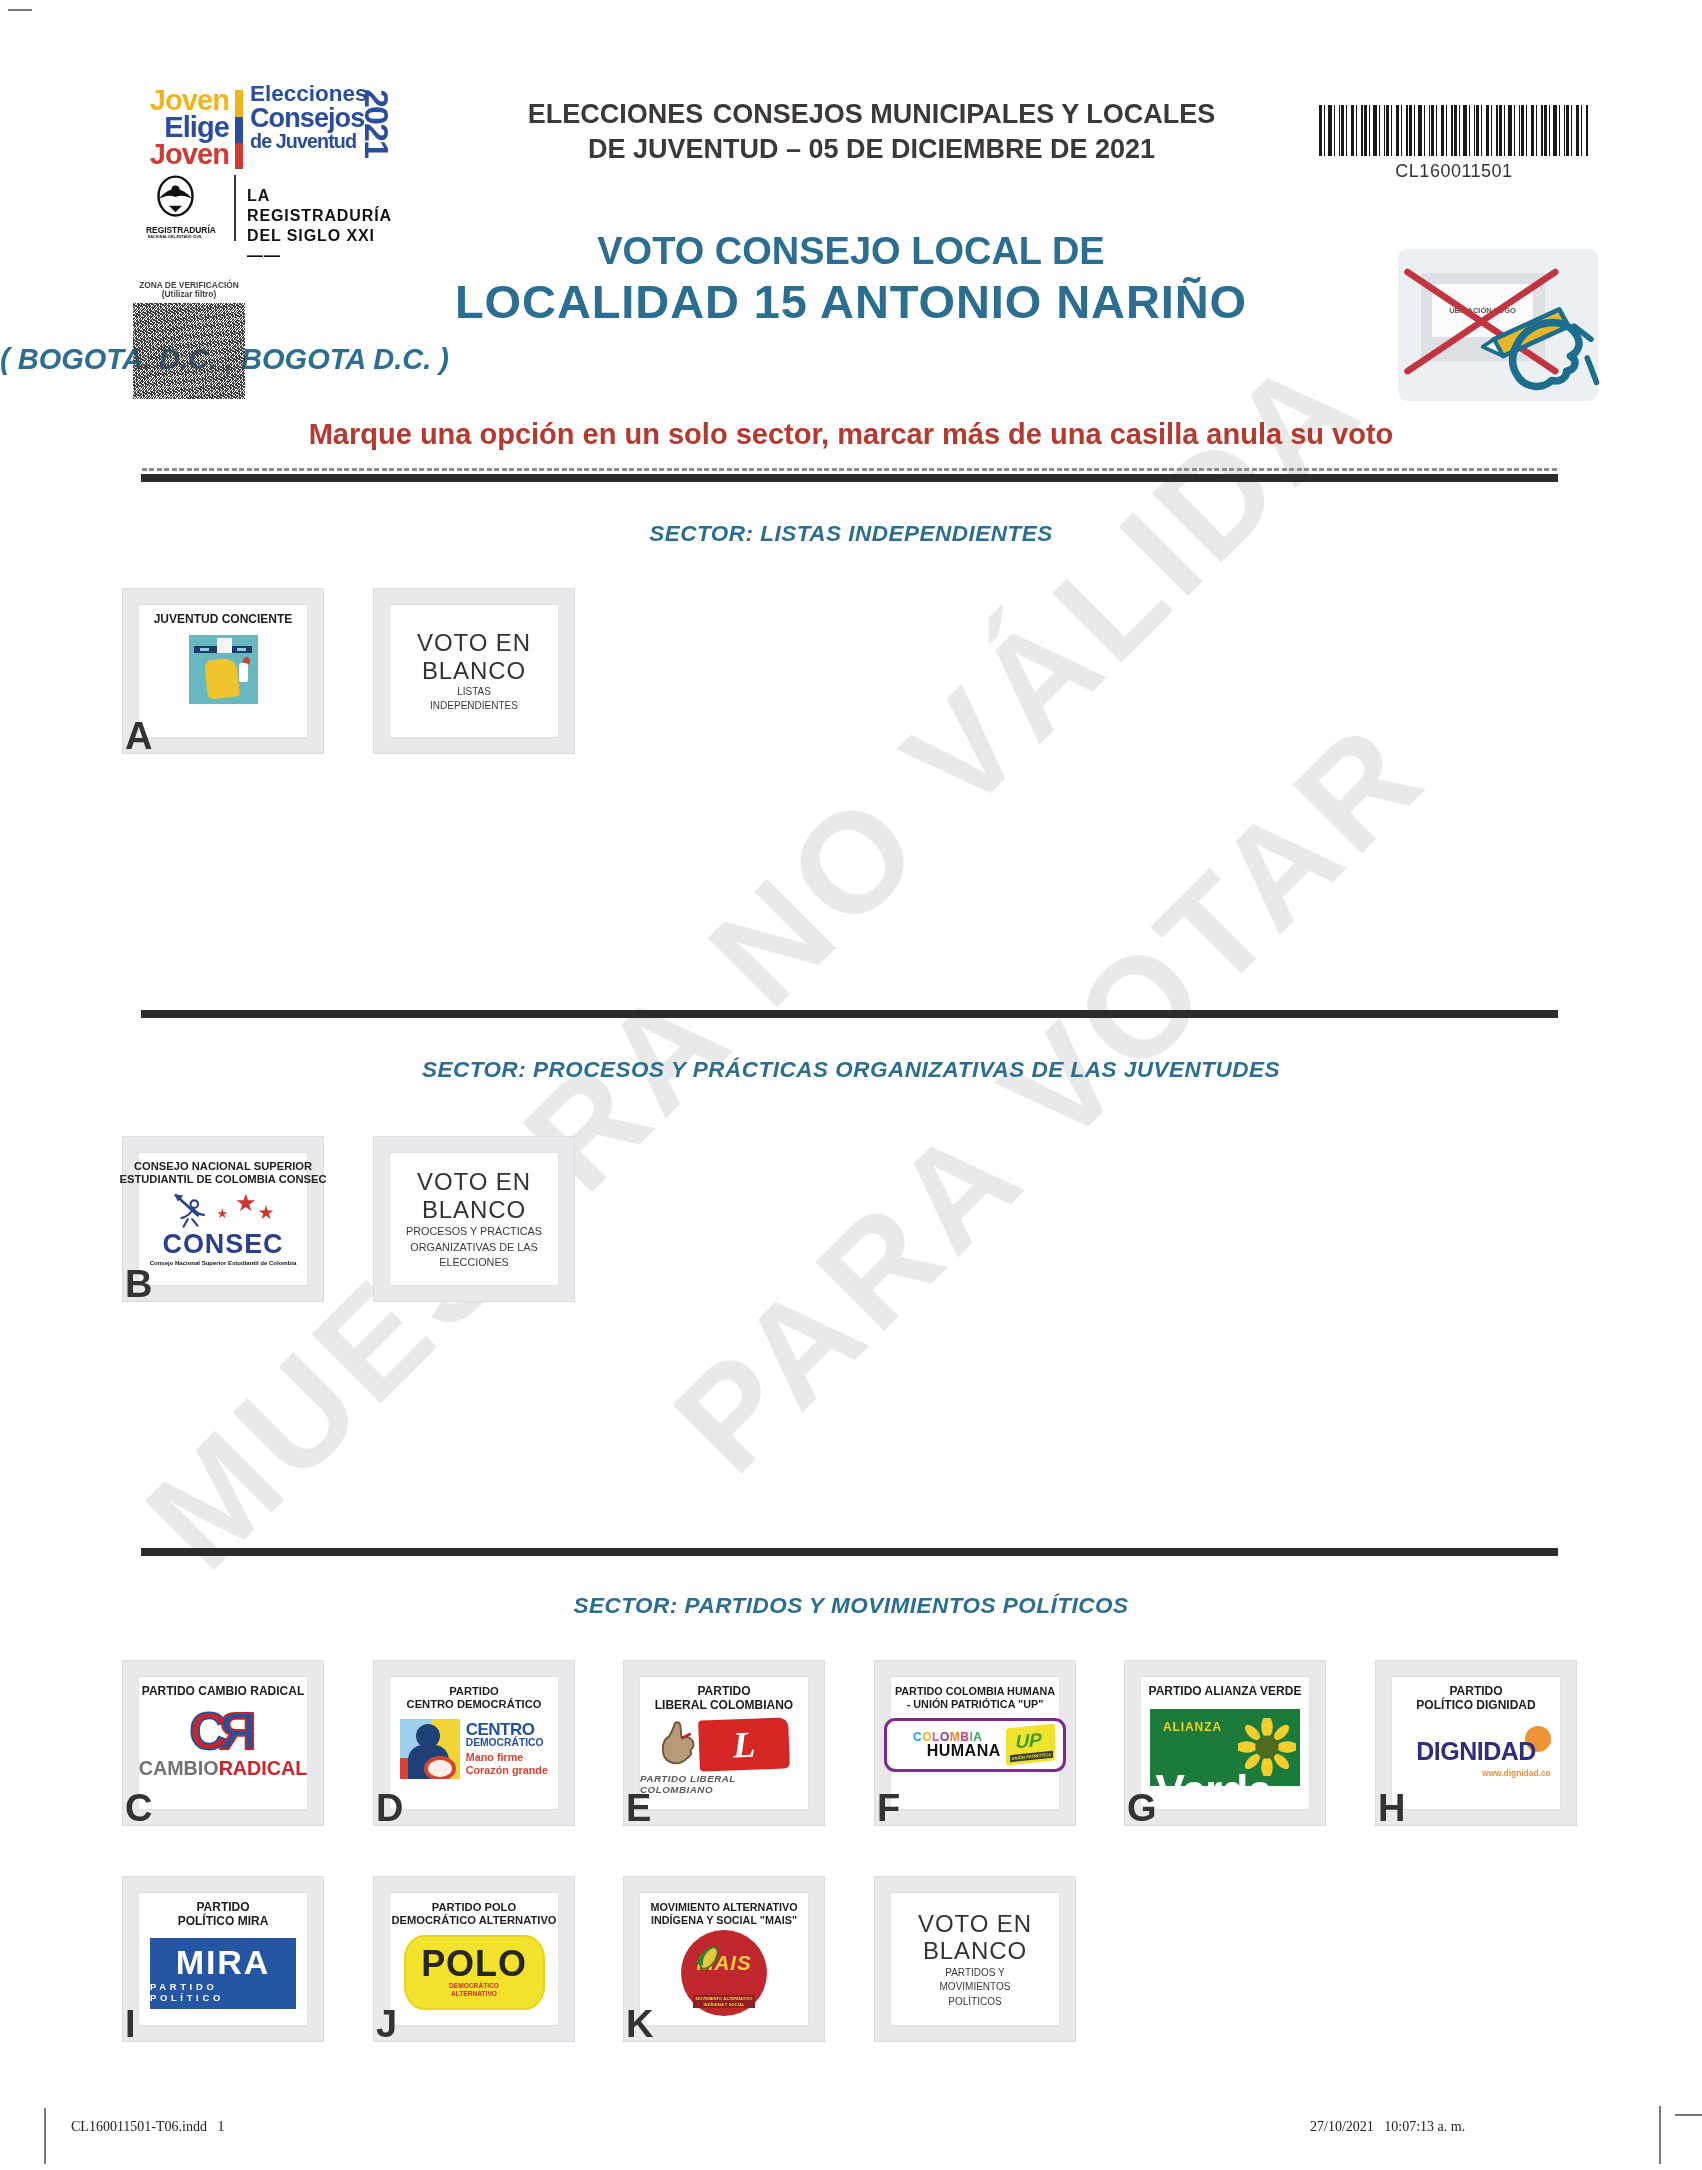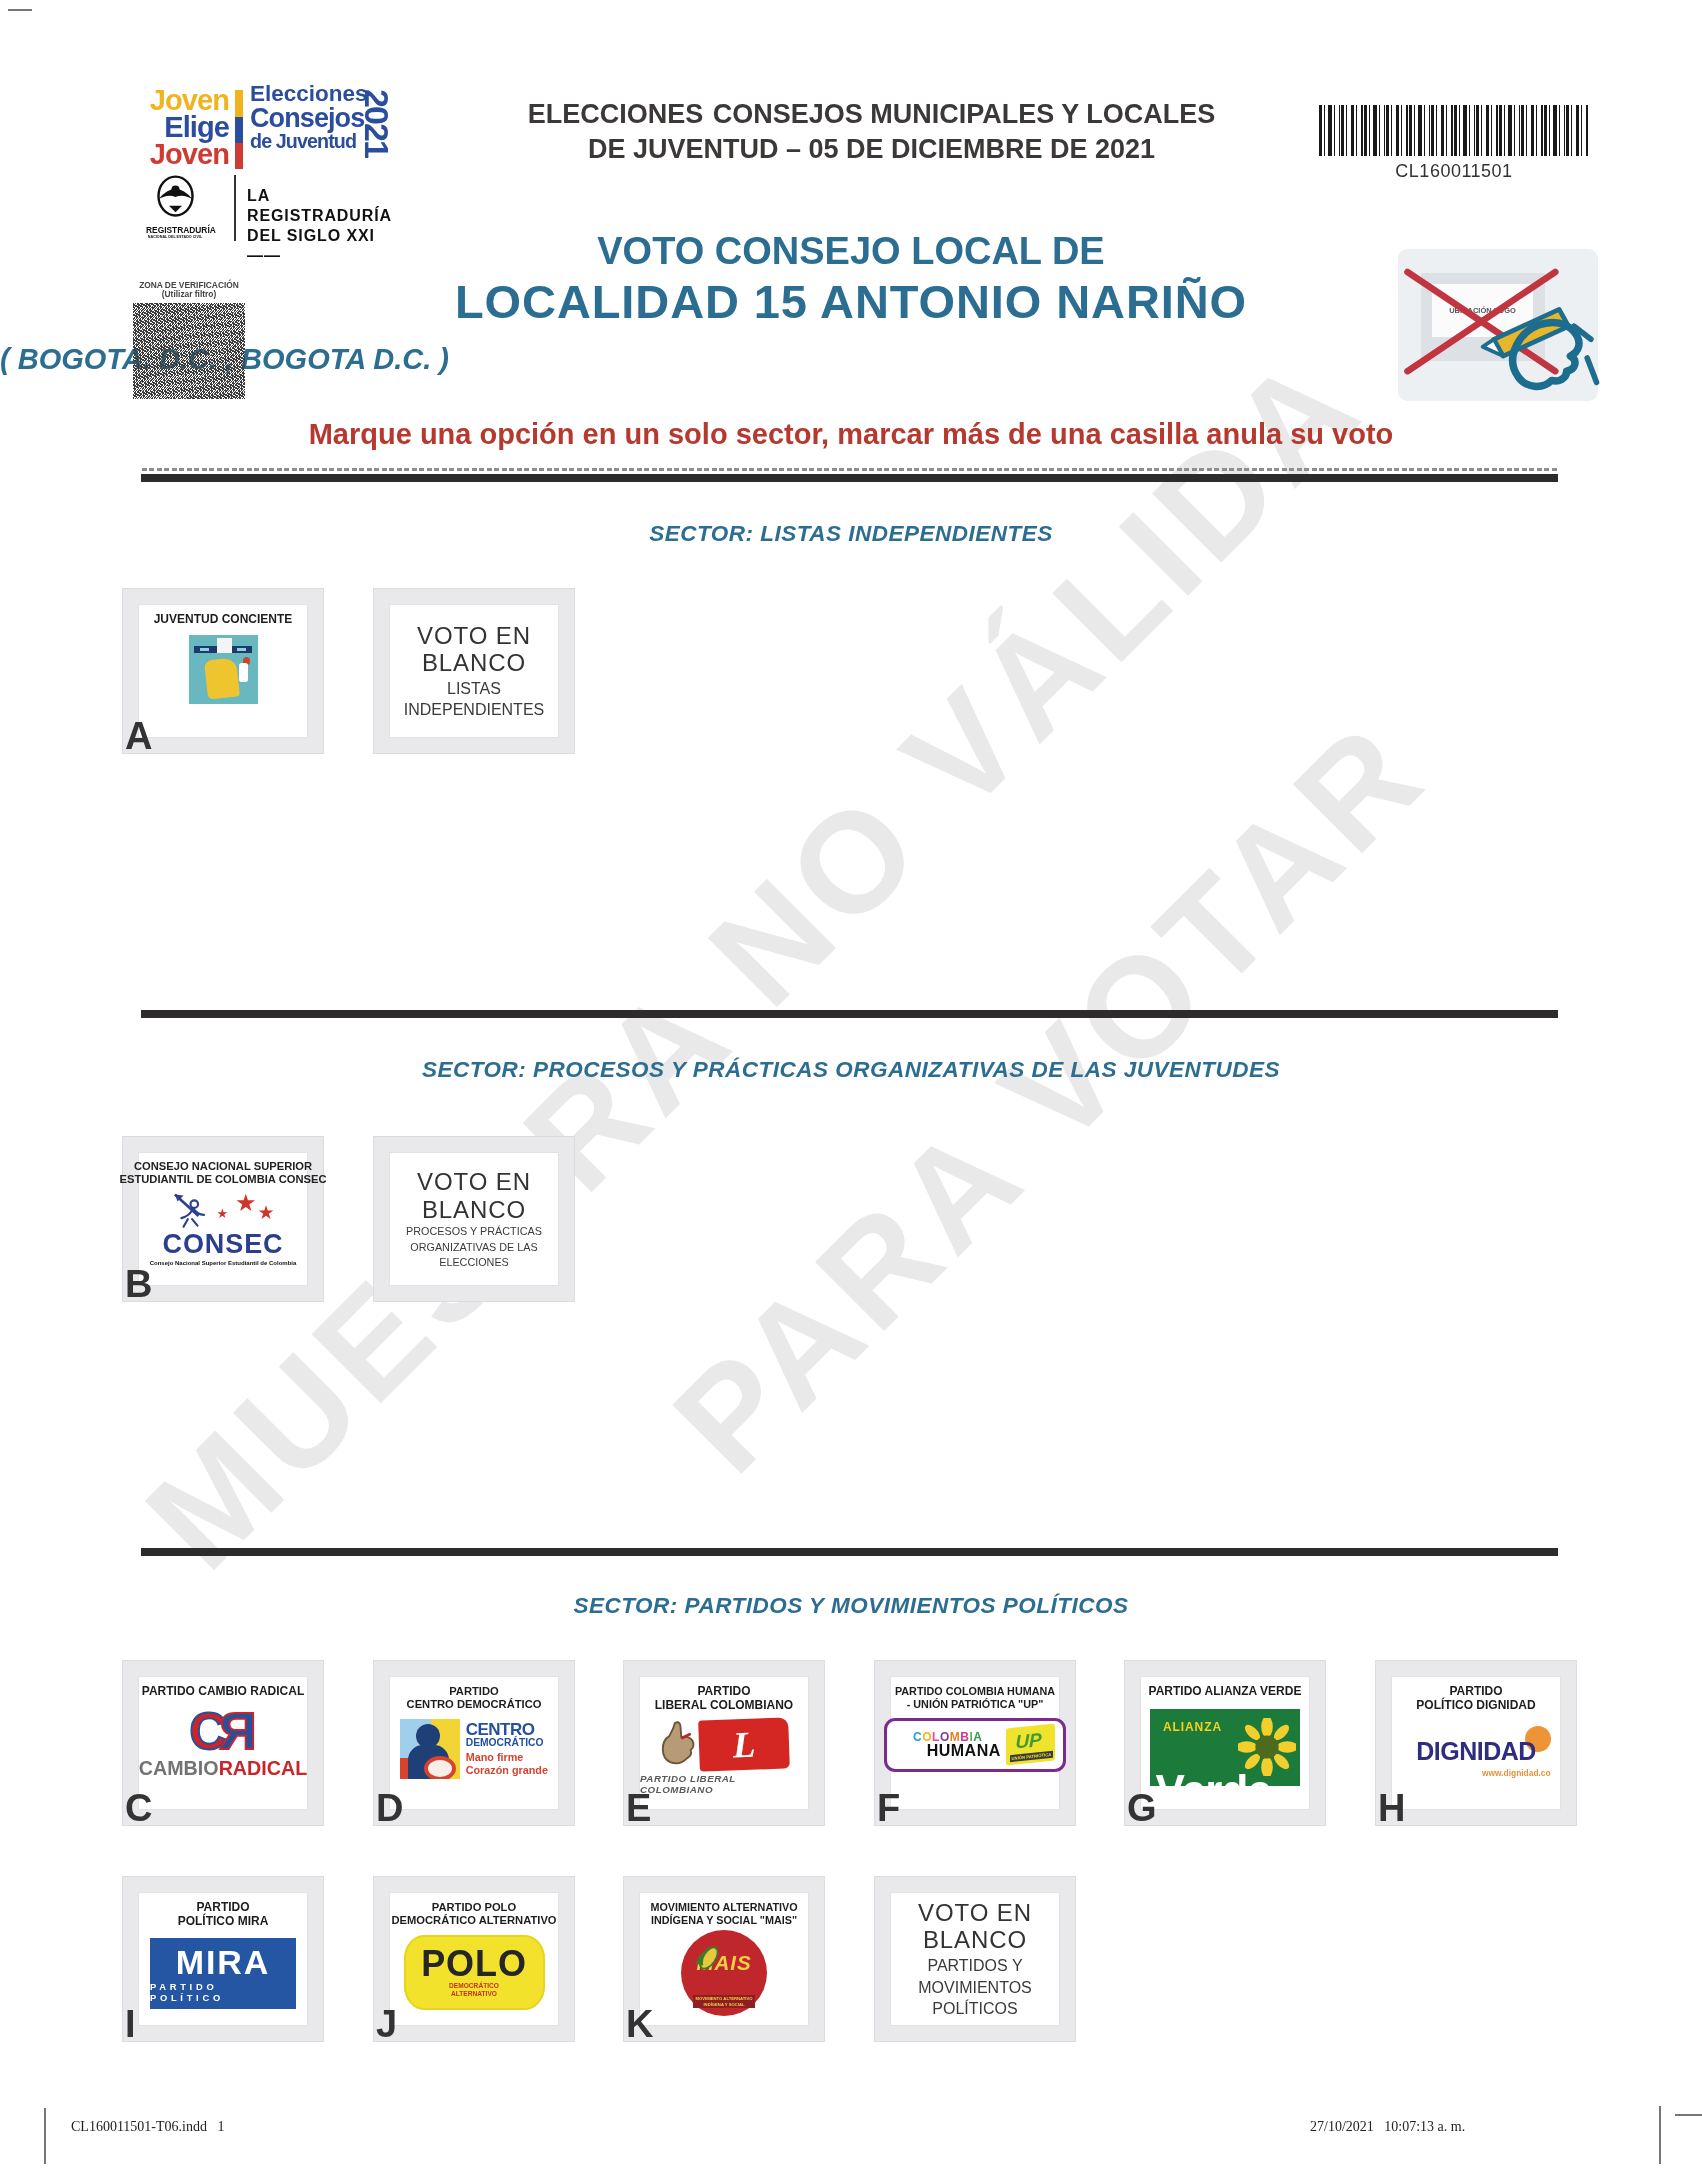--- a/index.html
+++ b/index.html
@@ -90,21 +90,21 @@
          box-shadow:0 0 0 0.9px #e2e2e6;display:flex;flex-direction:column;align-items:center;}
   .letter{position:absolute;left:1.9px;top:126px;font-weight:800;font-size:38px;color:#333;z-index:4;}
   .cname{font-weight:800;font-size:12px;line-height:1.15;text-align:center;color:#1d1d1d;
          margin-top:8.4px;white-space:nowrap;}
   .cname.sm{font-size:11.2px;}
   .cname.xs{font-size:10.8px;}
 
   
   .bv{justify-content:center;}
   .bv-t{font-weight:400;font-size:24px;line-height:1.15;color:#333;letter-spacing:0.9px;text-align:center;}
-  .bv-s{font-weight:400;font-size:16px;line-height:1.25;color:#3a3a3a;text-align:center;margin-top:1.9px;}
+  .bv-s{font-weight:400;font-size:10px;line-height:1.25;color:#3a3a3a;text-align:center;margin-top:1.9px;}
   .bv-s.sm{font-size:10.8px;}
 
   
   .logoA{width:69px;height:69px;background:#69b8c0;margin-top:7.5px;position:relative;overflow:hidden;}
   .logoA .bar{position:absolute;left:5.6px;top:11.2px;right:5.6px;height:7.5px;background:#1d3a6e;}
   .logoA .bar i{position:absolute;top:1.9px;width:9.4px;height:3.7px;background:#8fd2d8;}
   .logoA .puz{position:absolute;left:28px;top:3.7px;width:15px;height:15px;background:#f4f4f4;}
   .logoA .body{position:absolute;left:17px;top:24px;width:32px;height:39px;background:#eec52e;
                border-radius:7.5px 13px 3.7px 5.6px;transform:rotate(-6deg);}
   .logoA .p1{position:absolute;right:9.4px;top:28px;width:9.4px;height:19px;background:#fff;border-radius:2.8px;}

